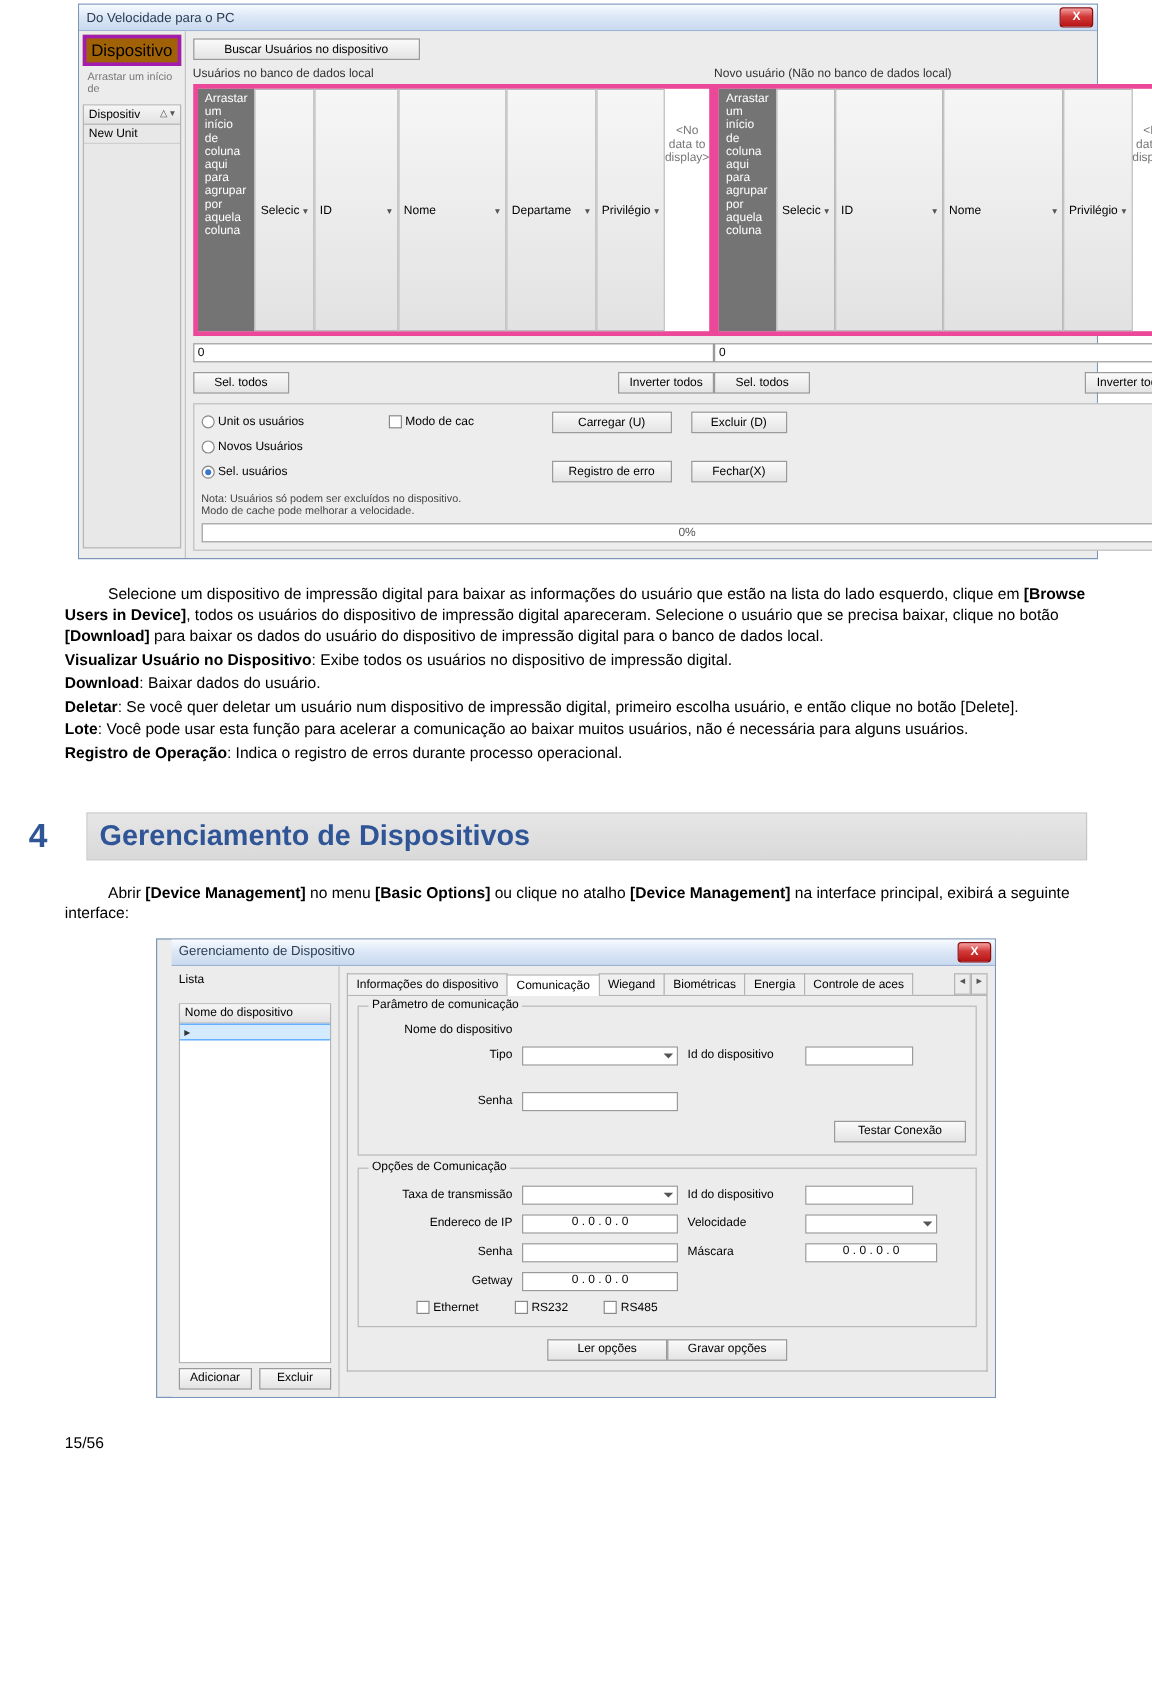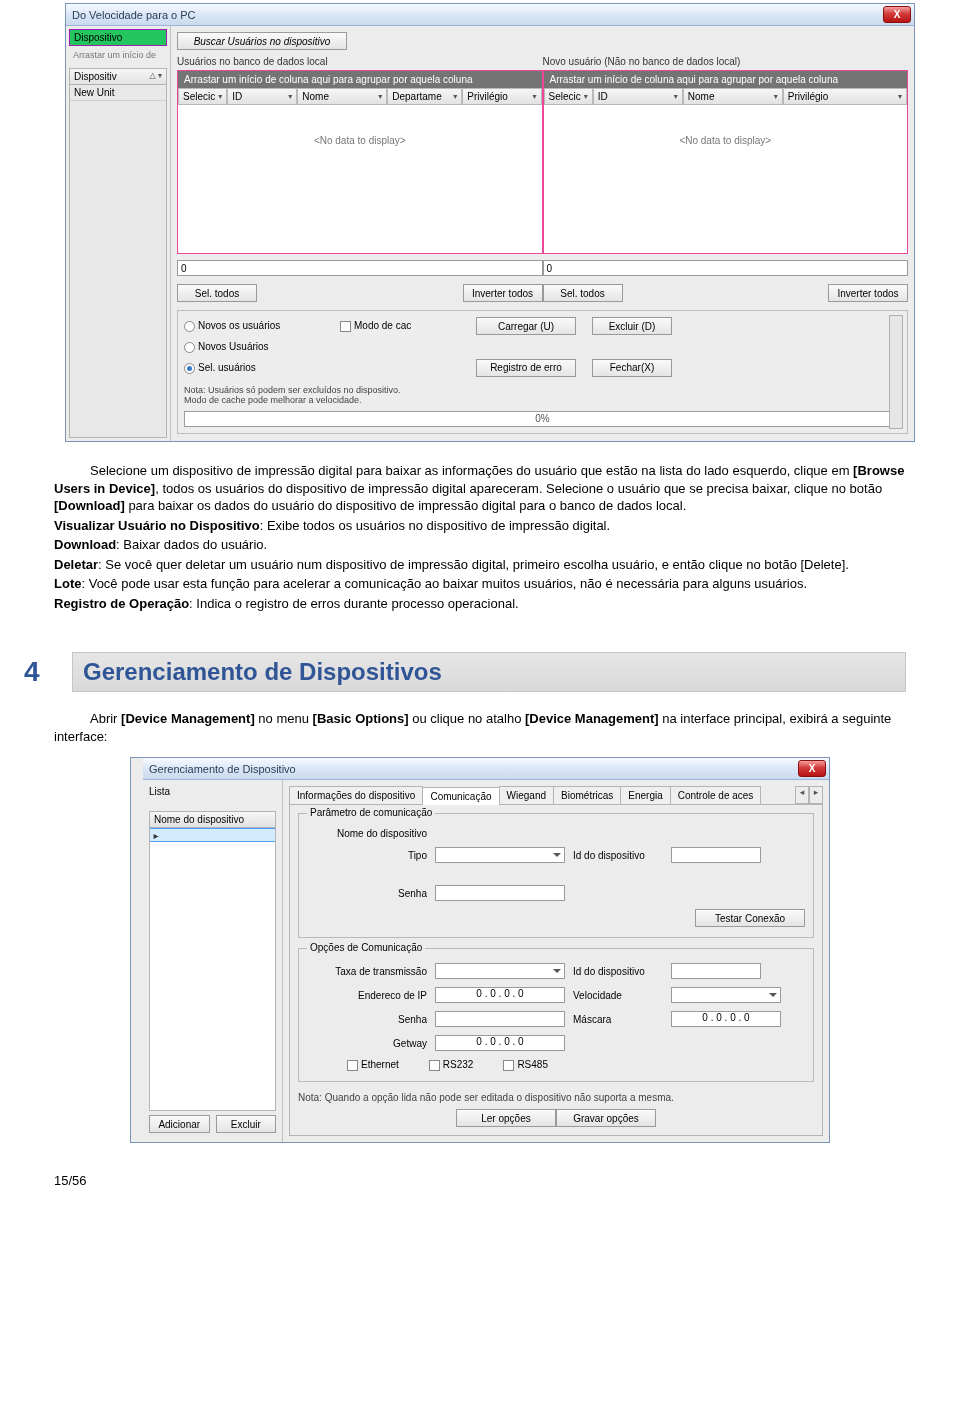--- a/index.html
+++ b/index.html
@@ -70,29 +70,29 @@
   }
   .col-hdr .dd{font-size:8px;color:#555;}
   .grouprow {
     background:#747474;color:#fff;font-size:10px;padding:3px 6px;
   }
   .no-data{color:#777;font-size:10px;text-align:center;padding:30px 0;}
   
   #win1{width:850px;margin:3px auto 0 65px;}
   #win1 .body{display:flex;background:#ececec;}
   #win1 .left{width:105px;border-right:1px solid #c2c2c2;background:#ececec;padding:3px;}
-  #win1 .left .tab{border:1px solid #a21caf; padding:2px 4px; font-size:10px; margin-bottom:2px; background:#22c55e;}
+  #win1 .left .tab{border:3px solid #a21caf; padding:2px 4px; font-size:14px; margin-bottom:2px; background:#a16207;}
   #win1 .left .sidebar{border:1px solid #b5b5b5;background:#e8e8e8;margin-top:6px;height:370px;}
   #win1 .left .sidebar .hdr{background:linear-gradient(#f6f6f6,#e2e2e2);border-bottom:1px solid #b2b2b2;padding:2px 4px;font-size:10px;display:flex;justify-content:space-between;}
   #win1 .left .sidebar .item{border-bottom:1px solid #cfcfcf;padding:2px 4px;font-size:10px;}
   #win1 .right{flex:1;padding:6px;}
   #win1 .two-panes{display:flex;gap:0;}
   #win1 .pane{flex:1;}
   #win1 .pane-label{font-size:10px;color:#333;margin:6px 0 3px;}
-  #win1 .grid-wrap{border:1px solid #ec4899;background:#fff;height:184px;display:flex;flex-direction:column;}
+  #win1 .grid-wrap{border:4px solid #ec4899;background:#fff;height:210px;display:flex;flex-direction:row;}
   #win1 .grid-hdrs{display:flex;}
   #win1 .counter-row{display:flex;gap:8px;margin-top:6px;}
   #win1 .counter-row .input{flex:1;}
   #win1 .btn-row{display:flex;gap:12px;margin-top:8px;justify-content:flex-start;}
   #win1 .opts{border:1px solid #bdbdbd;background:#ededed;margin-top:8px;padding:6px;position:relative;}
   #win1 .opts-grid{display:grid;grid-template-columns:140px 120px 100px 80px;gap:6px 16px;align-items:center;font-size:10px;}
   #win1 .note{font-size:9px;color:#444;margin-top:8px;}
   #win1 .progress{border:1px solid #9c9c9c;background:#fff;height:16px;margin-top:6px;display:flex;align-items:center;justify-content:center;font-size:10px;color:#555;}
   
   .doc{margin:20px 54px 0;font-family:Verdana,Arial,sans-serif;font-size:13px;line-height:1.35;}
@@ -149,21 +149,21 @@
       <div style="font-size:9px;color:#777;padding:2px 4px;">Arrastar um início de</div>
       <div class="sidebar">
         <div class="hdr">
           <span>Dispositiv</span>
           <span style="font-size:8px;color:#555;">△ ▾</span>
         </div>
         <div class="item">New Unit</div>
       </div>
     </div>
     <div class="right">
-      <div class="btn" style="width:170px;font-style:italic;">Buscar Usuários no dispositivo</div>
+      <div class="btn" style="width:189px;">Buscar Usuários no dispositivo</div>
       <div class="two-panes">
 
         <div class="pane">
           <div class="pane-label">Usuários no banco de dados local</div>
           <div class="grid-wrap">
             <div class="grouprow">Arrastar um início de coluna aqui para agrupar por aquela coluna</div>
             <div class="grid-hdrs">
               <div class="col-hdr" style="flex:0 0 48px;">
                   <span>Selecic</span>
                   <span class="dd">▾</span>
@@ -226,21 +226,21 @@
           <div class="btn-row" style="justify-content:space-between;">
             <span class="btn" style="width:80px;">Sel. todos</span>
             <span class="btn" style="width:80px;">Inverter todos</span>
           </div>
         </div>
       </div>
       
       <div class="opts">
         <div style="position:absolute;right:4px;top:4px;bottom:4px;width:14px;border:1px solid #b0b0b0;background:#e6e6e6;"></div>
         <div class="opts-grid">
-          <div><span class="radio"></span><span>Novos os usuários</span></div>
+          <div><span class="radio"></span><span>Unit os usuários</span></div>
           <div><span class="check"></span><span>Modo de cac</span></div>
           <span class="btn">Carregar (U)</span>
           <span class="btn">Excluir (D)</span>
 
           <div><span class="radio"></span><span>Novos Usuários</span></div>
           <div></div>
             <div></div>
             <div></div>
 
           <div><span class="radio sel"></span><span>Sel. usuários</span></div>
@@ -353,21 +353,20 @@
           <div class="form-row">
             <span class="lbl">Getway</span>
             <span class="input" style="width:130px;text-align:center;">0 . 0 . 0 . 0</span>
           </div>
           <div class="form-row" style="gap:30px;margin-left:40px;">
             <span><span class="check"></span><span>Ethernet</span></span>
             <span><span class="check"></span><span>RS232</span></span>
             <span><span class="check"></span><span>RS485</span></span>
           </div>
         </div>
-        <div class="footer-note">Nota: Quando a opção lida não pode ser editada o dispositivo não suporta a mesma.</div>
         <div class="footer-btns">
           <span class="btn" style="width:100px;">Ler opções</span>
           <span class="btn" style="width:100px;">Gravar opções</span>
         </div>
       </div>
     </div>
   </div>
 </div>
 
 <div class="page-num">15/56</div>

